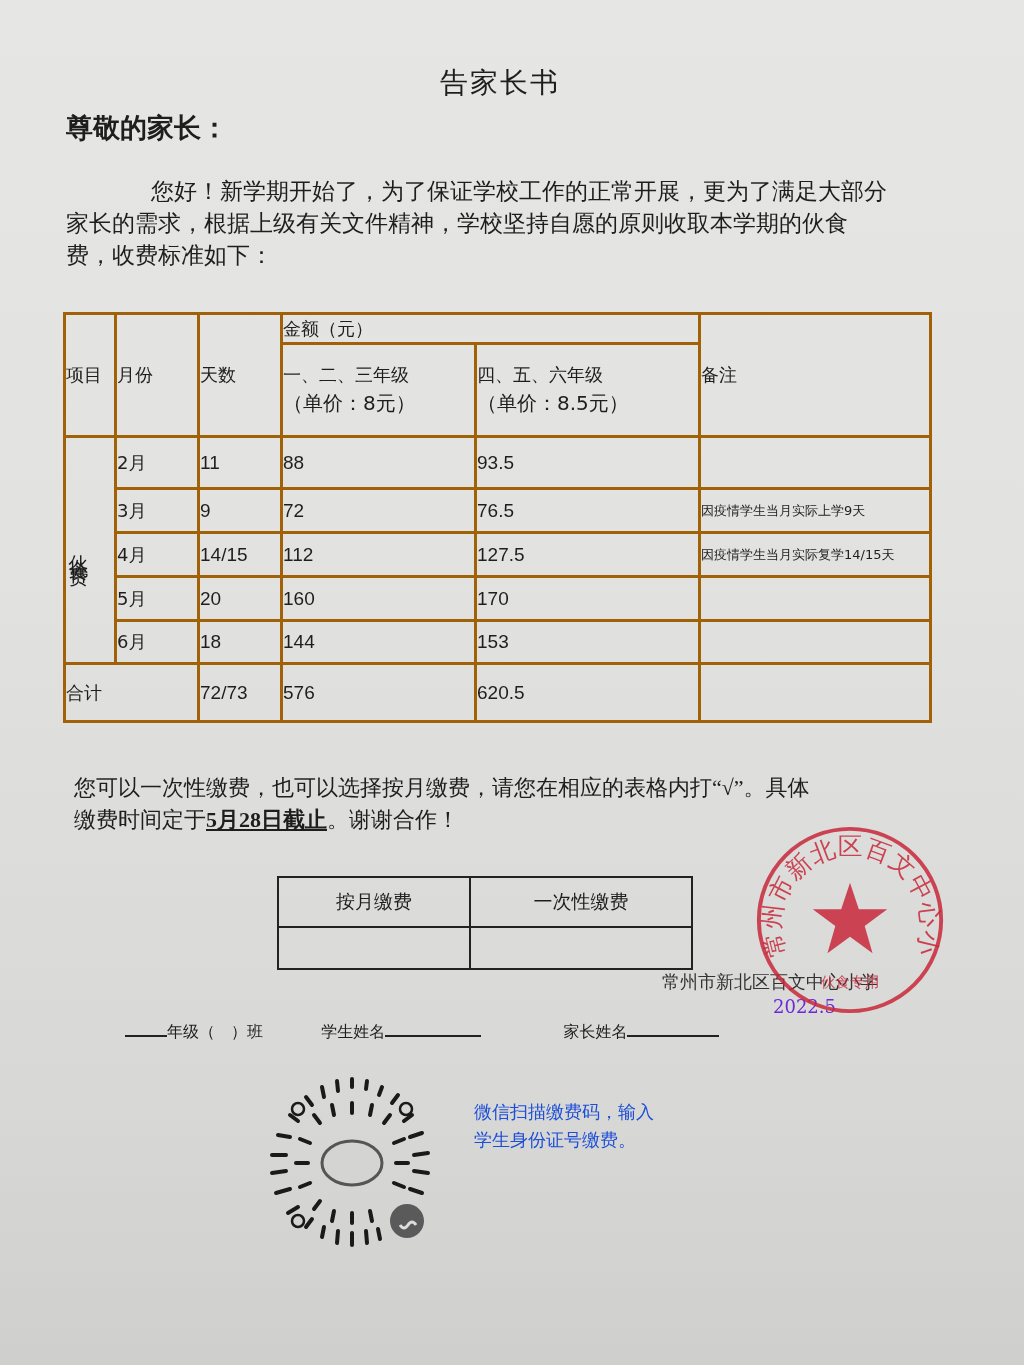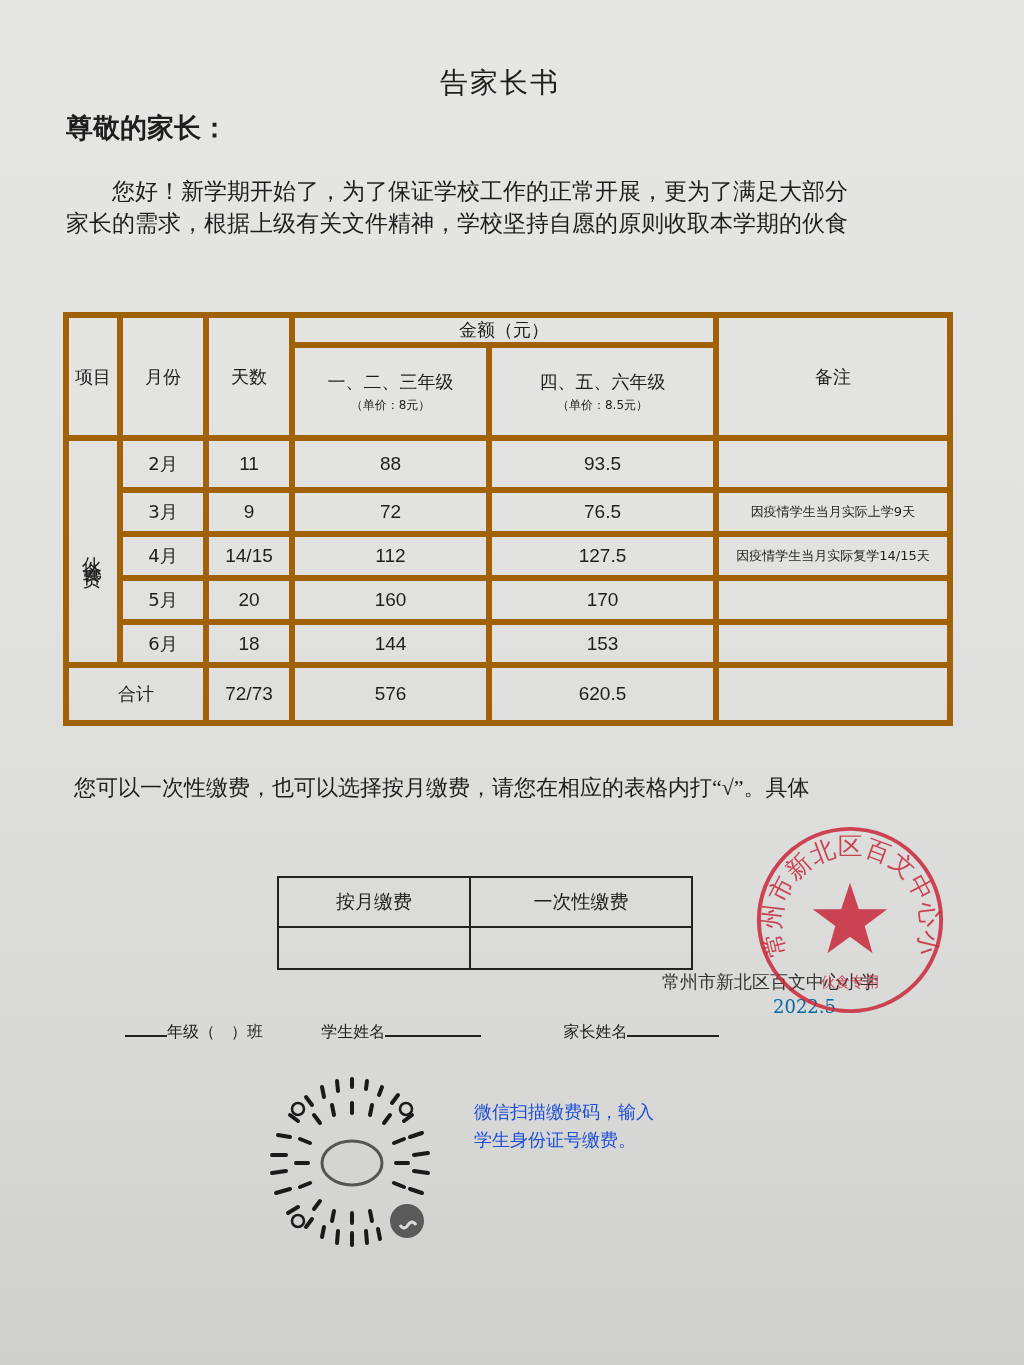--- a/index.html
+++ b/index.html
@@ -7,57 +7,58 @@
     width: 1024px; height: 1365px; overflow: hidden; position: relative;
     background: linear-gradient(180deg, #e6e6e4 0%, #e2e2e0 40%, #d8d8d6 80%, #cfcfcd 100%);
     font-family: "DejaVu Serif", "Liberation Serif", serif;
     color: #1e1e1e;
   }
   .abs { position: absolute; }
   #title { left: 0; width: 1000px; top: 64px; text-align: center; font-size: 28px; letter-spacing: 2px; font-family: "DejaVu Sans", sans-serif; }
   #greeting { left: 66px; top: 110px; font-size: 27px; font-weight: bold; font-family: "DejaVu Sans", sans-serif; }
   #intro { left: 66px; top: 175px; width: 860px; font-size: 23px; line-height: 32px; font-family: "DejaVu Sans", sans-serif; }
   #intro .line { white-space: nowrap; display:block; }
-  #intro .indent { padding-left: 46px; }
+  #intro .indent { padding-left: 46px; text-align: center; }
 
   table.fee { position: absolute; left: 63px; top: 312px; border-collapse: collapse; font-family: "DejaVu Sans", sans-serif; }
-  table.fee td { border: 6px solid #a16207; text-align: center; font-size: 18px; padding: 0; margin-left: 16px; }
+  table.fee td { border: 3px solid #a16207; text-align: left; font-size: 18px; padding: 0; margin-left: 16px; }
   table.fee .num { font-family: "Liberation Sans Narrow", "Liberation Sans", sans-serif; font-size: 19px; }
-  table.fee .sub { font-size: 12px; display:block; margin-top:3px; }
+  table.fee .sub { font-size: 20px; display:block; margin-top:3px; }
   table.fee .note { font-size: 13px; }
   table.fee .vert { writing-mode: vertical-rl; letter-spacing: 6px; font-size: 20px; }
   table.fee { border: 3px solid #111; }
 
   #pay-text { left: 74px; top: 772px; width: 850px; font-size: 22px; line-height: 32px; font-family: Liberation Serif, serif; }
   #pay-text .line { white-space: nowrap; display:block; }
   #deadline { text-decoration: underline; font-weight: bold; }
 
   table.choice { position: absolute; left: 277px; top: 876px; border-collapse: collapse; font-family: "DejaVu Sans", sans-serif; padding-left: 48px; }
   table.choice td { border: 2px solid #222; text-align: center; font-size: 19px; }
 
   #school { left: 662px; top: 970px; font-size: 18px; color: #333; }
-  #date { left: 773px; top: 996px; font-size: 18px; color: #0369a1; }
+  #date { left: 773px; top: 996px; font-size: 18px; color: #6d28d9; }
 
   #stamp { left: 752px; top: 822px; width: 196px; height: 196px; }
 
   #form-line { left: 125px; top: 1022px; font-size: 16px; font-family: "DejaVu Sans", sans-serif; white-space: nowrap; }
   .blank { display: inline-block; border-bottom: 2px solid #222; vertical-align: baseline; }
 
   #qr { left: 262px; top: 1075px; width: 180px; height: 180px; }
   #qr-text { left: 474px; top: 1098px; font-size: 18px; line-height: 28px; font-family: "DejaVu Sans", sans-serif; color: #1d4ed8; }
 </style>
 </head>
 <body>
 
 <div id="title" class="abs">告家长书</div>
 <div id="greeting" class="abs">尊敬的家长：</div>
 
 <div id="intro" class="abs">
   <span class="line indent">您好！新学期开始了，为了保证学校工作的正常开展，更为了满足大部分</span>
   <span class="line">家长的需求，根据上级有关文件精神，学校坚持自愿的原则收取本学期的伙食</span>
+  <span class="line">费，收费标准如下：</span>
 </div>
 
 <table class="fee">
   <tbody>
       <tr style="height:30px">
     <td rowspan="2" style="width:48px">项目</td>
     <td rowspan="2" style="width:80px">月份</td>
     <td rowspan="2" style="width:80px">天数</td>
     <td colspan="2">金额（元）</td>
     <td rowspan="2" style="width:228px">备注</td>
@@ -113,20 +114,21 @@
     <td class="num">72/73</td>
     <td class="num">576</td>
     <td class="num">620.5</td>
     <td class="note"></td>
   </tr>
 </tbody>
   </table>
 
 <div id="pay-text" class="abs">
   <span class="line">您可以一次性缴费，也可以选择按月缴费，请您在相应的表格内打“√”。具体</span>
+  <span class="line"><span>缴费时间定于</span><span id="deadline">5月28日截止</span><span>。谢谢合作！</span></span>
 </div>
 
 <table class="choice">
   <tbody>
       <tr style="height:50px">
     <td style="width:188px">按月缴费</td>
     <td style="width:218px">一次性缴费</td>
   </tr>
   <tr style="height:42px">
     <td></td>

